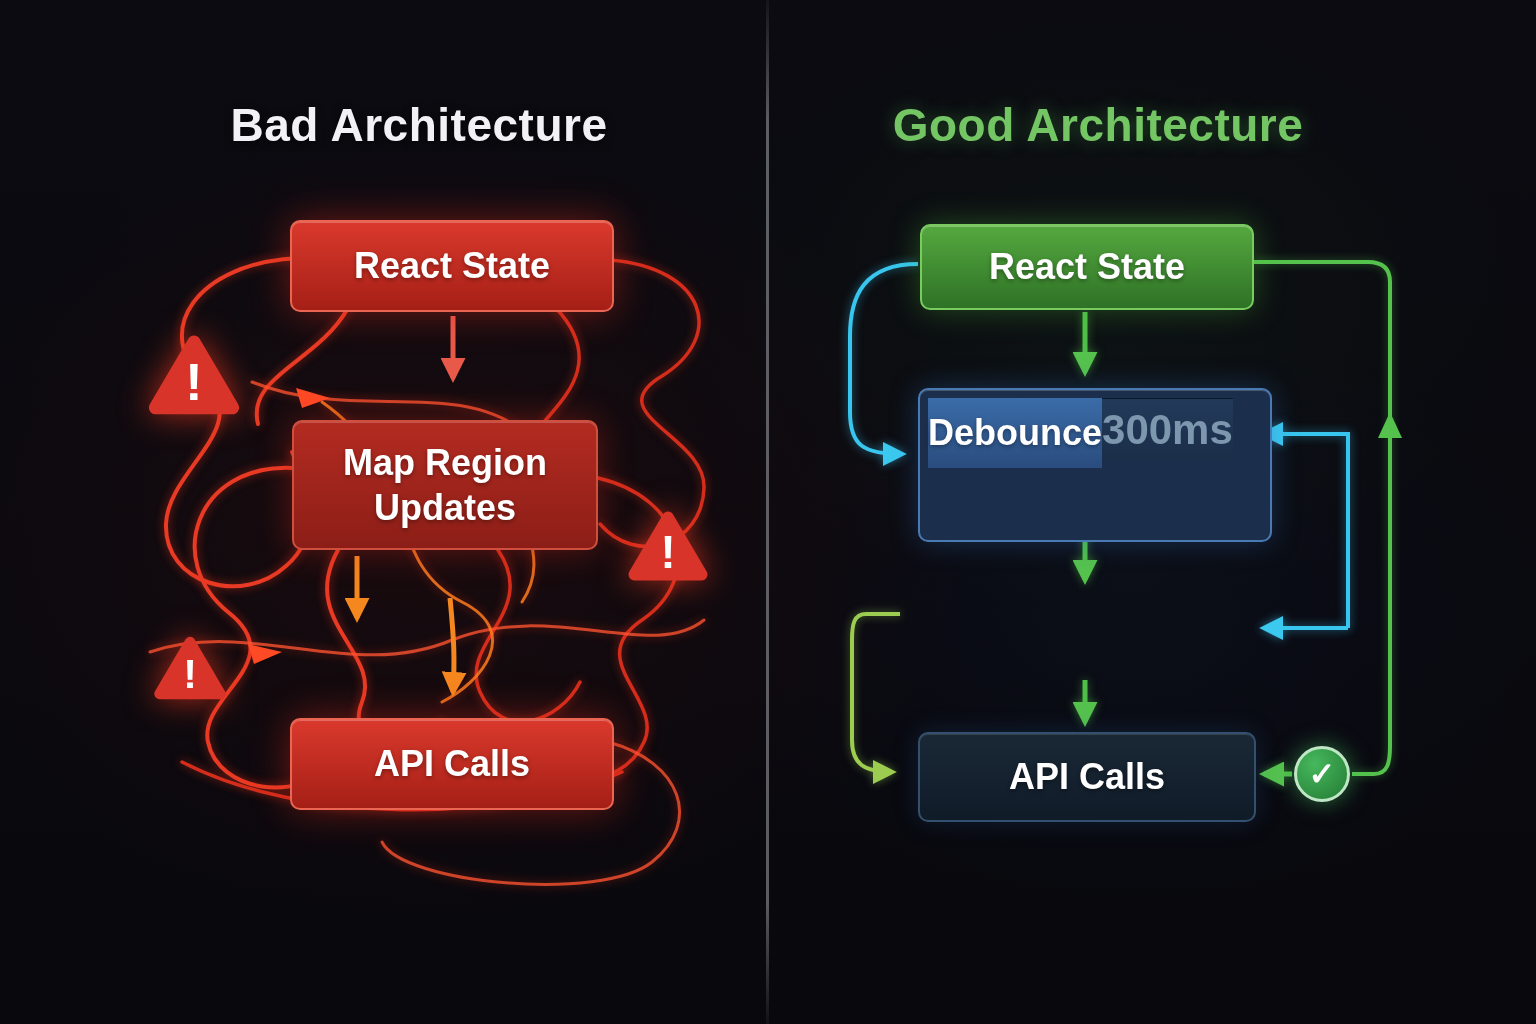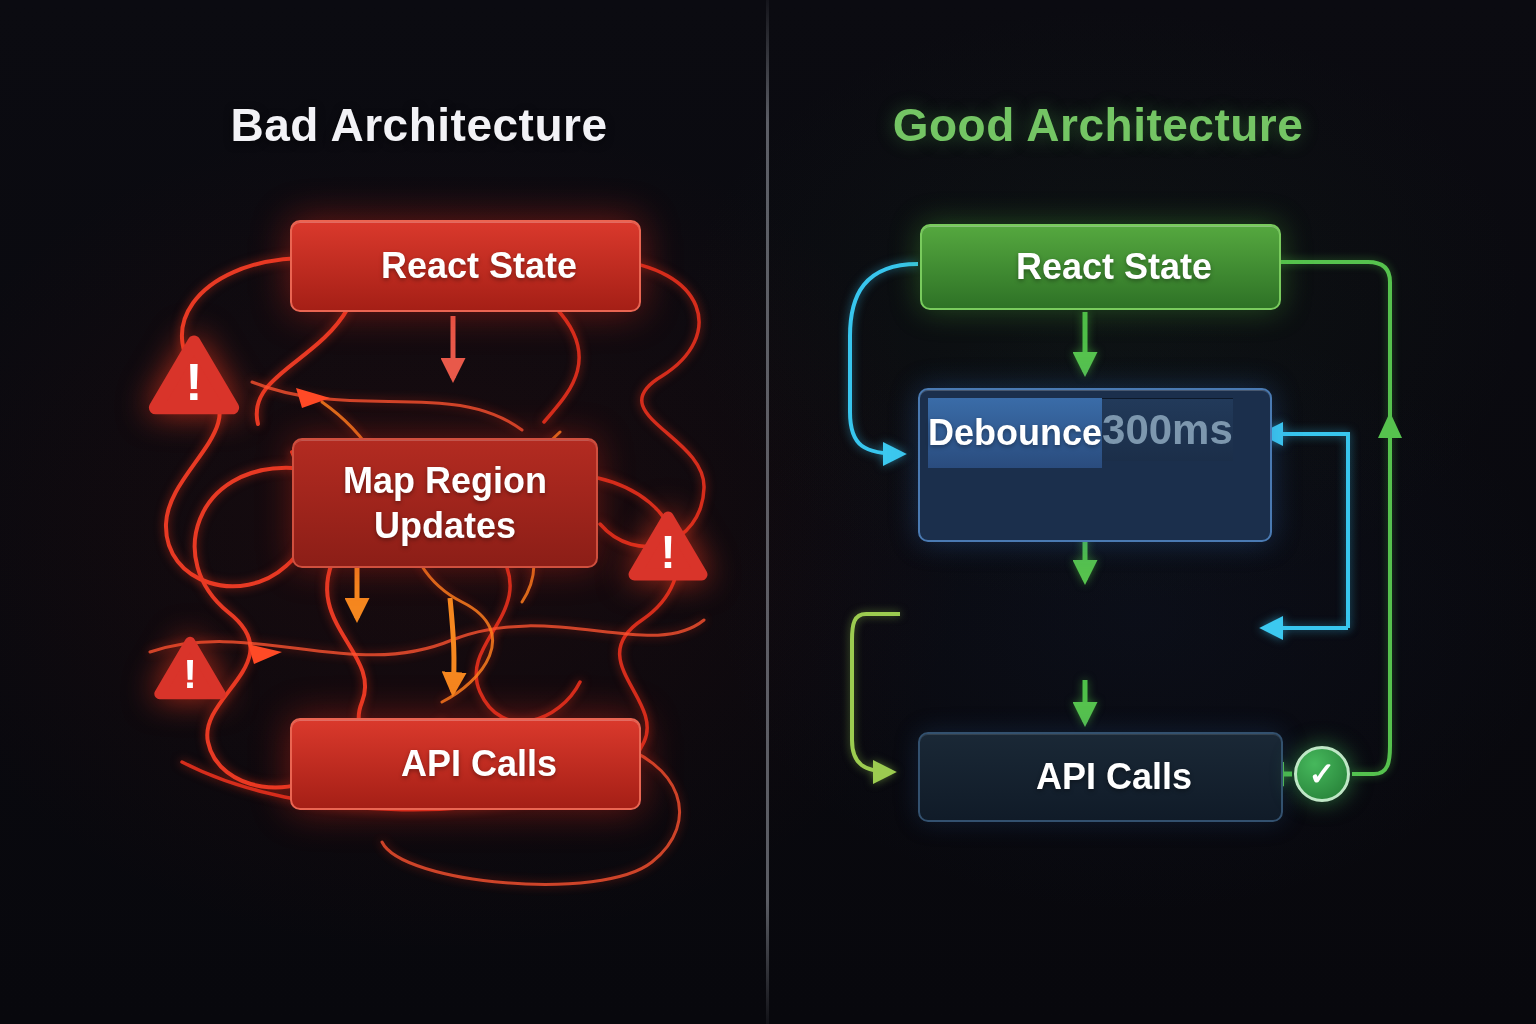--- a/index.html
+++ b/index.html
@@ -33,33 +33,32 @@
   .or-a  { fill:none; stroke:#f5871f; stroke-width:5; }
   .g-a   { fill:none; stroke:#4fbf49; stroke-width:5; filter:drop-shadow(0 0 4px rgba(80,200,70,0.5)); }
   .loop-a{ fill:none; stroke:#56c24e; stroke-width:4; filter:drop-shadow(0 0 4px rgba(80,200,70,0.45)); }
   .cy-a  { fill:none; stroke:#38c6ee; stroke-width:4; filter:drop-shadow(0 0 5px rgba(55,195,240,0.55)); }
   .yg-a  { fill:none; stroke:#9ccc50; stroke-width:4; filter:drop-shadow(0 0 4px rgba(150,205,80,0.5)); }
 
   .box {
     position:absolute; z-index:3; display:flex; align-items:center; justify-content:center;
     border-radius:10px; color:#fff; font-weight:bold; text-align:center;
     text-shadow:0 2px 4px rgba(0,0,0,0.35);
-    padding-left:27px;
   }
   .red-box {
     background:linear-gradient(180deg,#da392c,#a51f16);
     border:2px solid #ea6552;
     box-shadow:0 0 38px rgba(230,45,28,0.45), inset 0 1px 0 rgba(255,255,255,0.25);
     font-size:36px;
   }
   .dark-red-box {
     background:linear-gradient(180deg,#b32b21,#8c1e17);
     border:2px solid #cf4f3e;
     box-shadow:0 0 34px rgba(215,40,25,0.4), inset 0 1px 0 rgba(255,255,255,0.2);
-    font-size:36px; line-height:1.25; padding:0 18px; box-sizing:border-box;margin-top:18px;
+    font-size:36px; line-height:1.25; padding:0 18px; box-sizing:border-box;
   }
   .green-box {
     background:linear-gradient(180deg,#55a83f,#2e7226);
     border:2px solid #79cb5d;
     box-shadow:0 0 30px rgba(80,190,60,0.35), inset 0 1px 0 rgba(255,255,255,0.3);
     font-size:36px;
   }
   .bright-green-box {
     background:linear-gradient(180deg,#63bb48,#368a2b);
     border:2px solid #8cd964;

